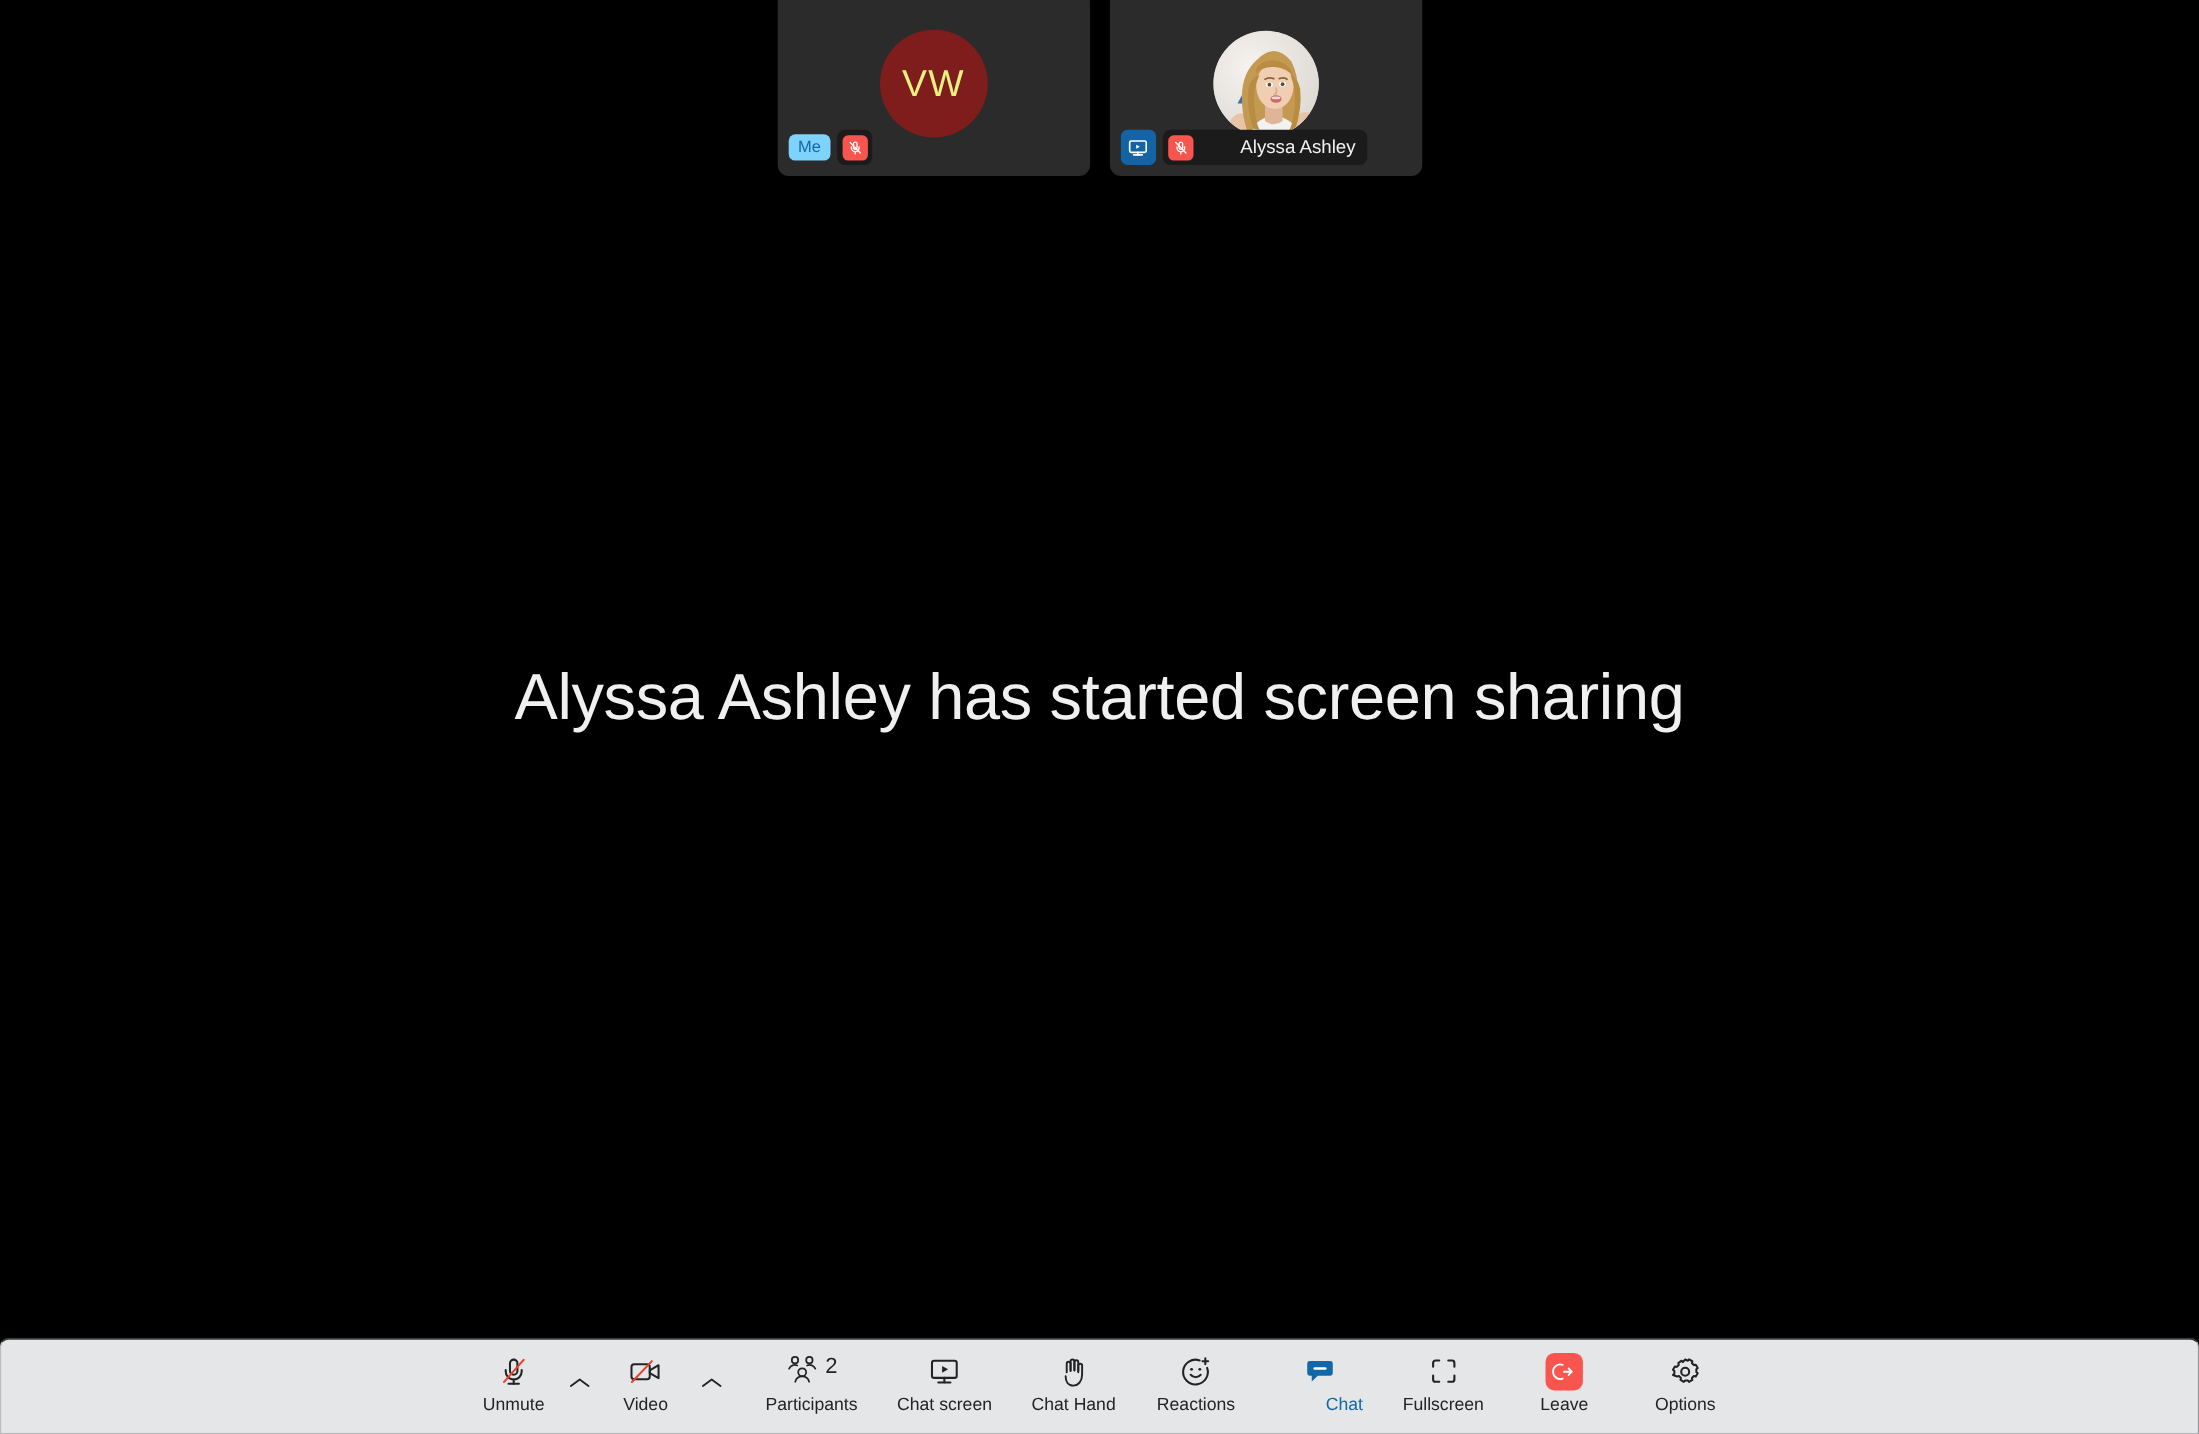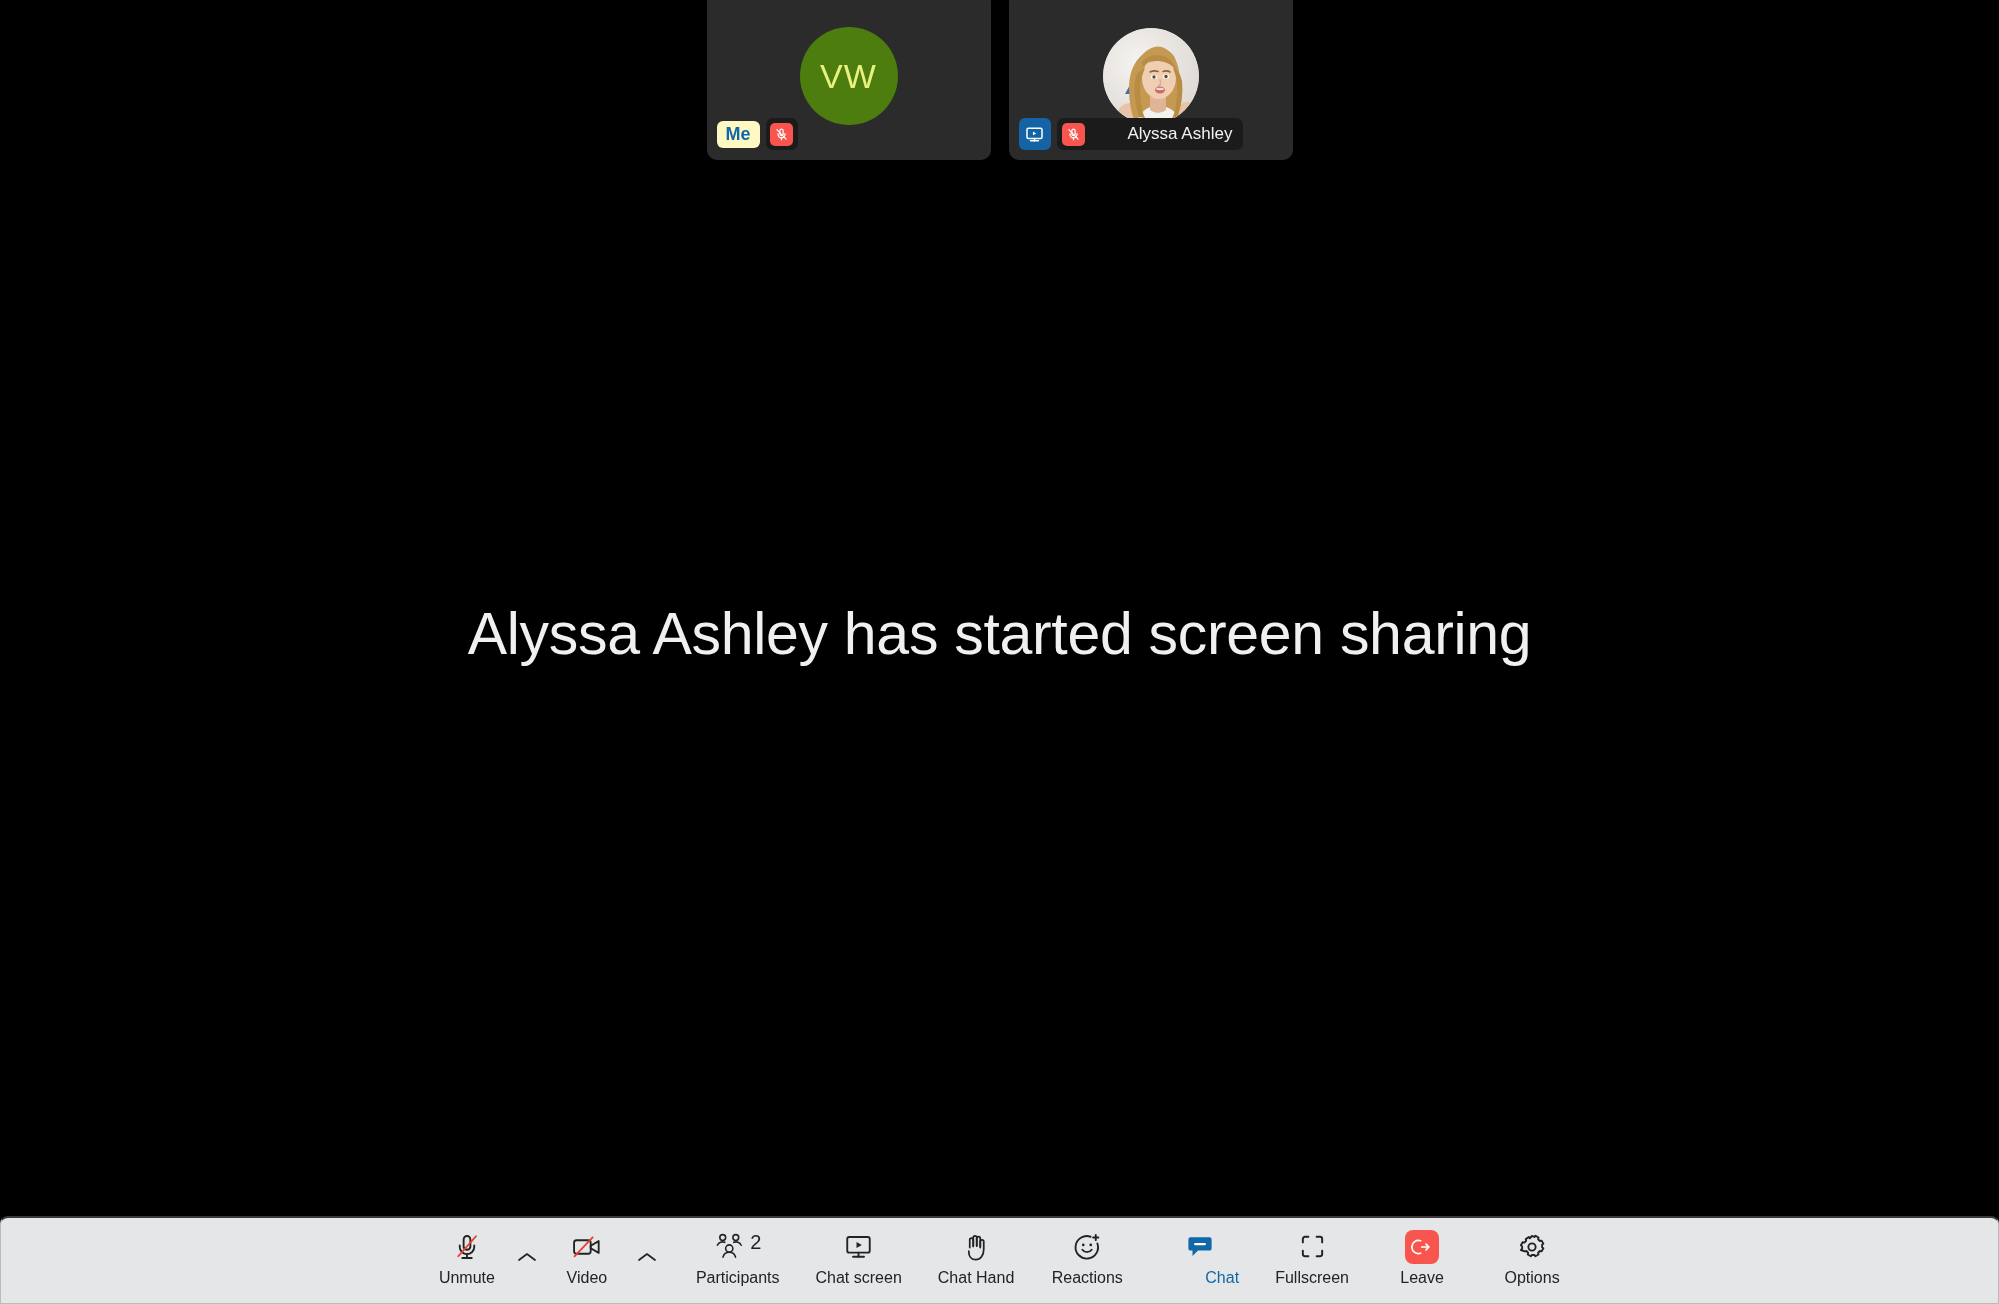--- a/index.html
+++ b/index.html
@@ -72,24 +72,24 @@
   .tile-badges {
     position: absolute;
     left: 10px;
     bottom: 10px;
     display: flex;
     align-items: center;
     gap: 6px;
   }
 
   .badge-me {
-    background: #fef9c3;
+    background: #7dd3fc;
     color: #1267a8;
-    font-size: 18px;
-    font-weight: 700;
+    font-size: 15px;
+    font-weight: 400;
     border-radius: 6px;
     padding: 4px 9px 5px;
     line-height: 1;
   }
 
   .badge-square {
     width: 32px;
     height: 32px;
     border-radius: 7px;
     background: #1b1b1b;
@@ -240,21 +240,21 @@
   .gap-med  { width: 26px; }
 </style>
 </head>
 <body>
 
 <div class="app">
 
   <div class="filmstrip">
 
     <div class="tile">
-      <div class="tile-avatar" style="background:#4d7c0f;color:#e8f07f;">
+      <div class="tile-avatar" style="background:#7f1d1d;color:#e8f07f;">
         <span>VW</span>
       </div>
       <div class="tile-badges">
         <div class="badge-me">Me</div>
         <div class="badge-square">
           <div class="mic-chip">
             <svg width="15" height="15" viewBox="0 0 24 24" fill="none" stroke="#ffffff" stroke-width="2" stroke-linecap="round">
               <path d="M12 3.5a2.6 2.6 0 0 1 2.6 2.6v5.2a2.6 2.6 0 0 1-5.2 0V6.1A2.6 2.6 0 0 1 12 3.5z"></path>
               <path d="M6.4 10.6v1.1a5.6 5.6 0 0 0 11.2 0v-1.1"></path>
               <path d="M12 17.3v3.1"></path>

